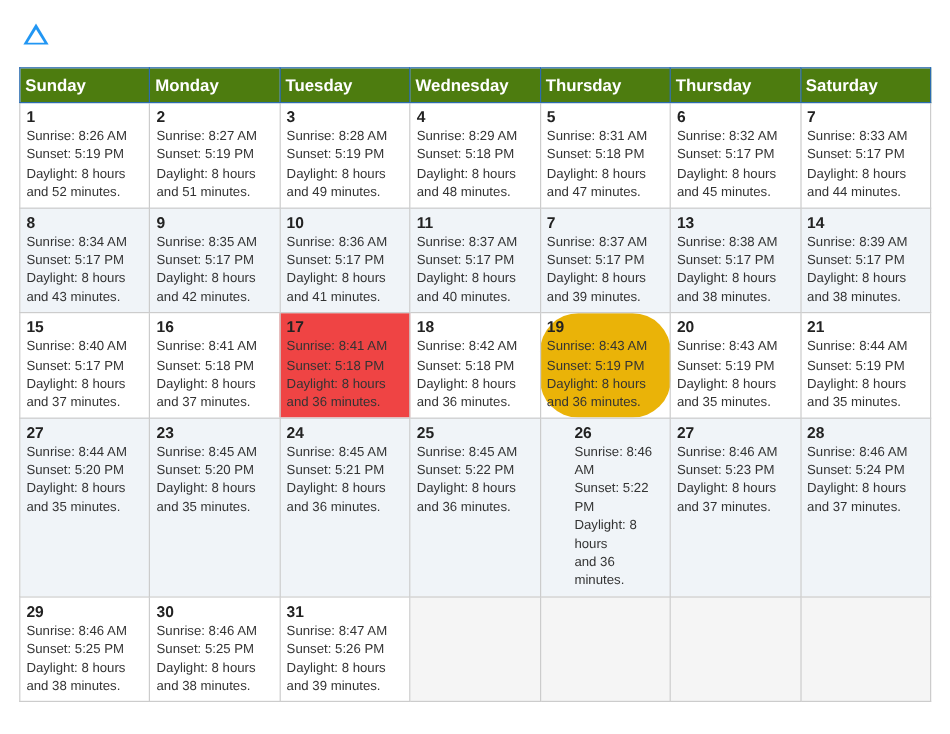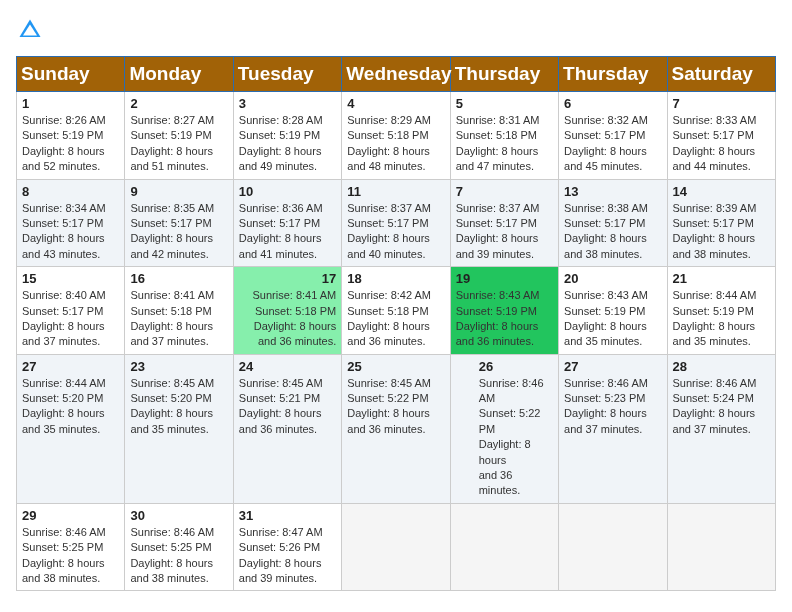--- a/index.html
+++ b/index.html
@@ -46,23 +46,23 @@
     .location {
       font-size: 15px;
       color: #555;
     }
     table {
       width: 100%;
       border-collapse: collapse;
       table-layout: fixed;
     }
     th {
-      background-color: #a16207;
+      background-color: #4d7c0f;
       color: #fff;
-      font-size: 19px;
+      font-size: 14px;
       font-weight: bold;
       padding: 6px 4px;
       text-align: left;
       border: 1px solid #2b6cb0;
       margin-top: 33px;
     }
     td {
       border: 1px solid #ccc;
       vertical-align: top;
       padding: 4px 5px;
@@ -187,29 +187,29 @@
       </tr>
       <tr>
         <td style="background: rgb(255, 255, 255);">
           <span class="day-number">15</span>
           <div class="cell-content">Sunrise: 8:40 AM<br>Sunset: 5:17 PM<br>Daylight: 8 hours<br>and 37 minutes.</div>
         </td>
         <td style="background: rgb(255, 255, 255);">
           <span class="day-number">16</span>
           <div class="cell-content">Sunrise: 8:41 AM<br>Sunset: 5:18 PM<br>Daylight: 8 hours<br>and 37 minutes.</div>
         </td>
-        <td style="background: #86efac; text-align: right;">
+        <td style="background: #ef4444;">
           <span class="day-number">17</span>
           <div class="cell-content">Sunrise: 8:41 AM<br>Sunset: 5:18 PM<br>Daylight: 8 hours<br>and 36 minutes.</div>
         </td>
         <td style="background: rgb(255, 255, 255);">
           <span class="day-number">18</span>
           <div class="cell-content">Sunrise: 8:42 AM<br>Sunset: 5:18 PM<br>Daylight: 8 hours<br>and 36 minutes.</div>
         </td>
-        <td style="background: #22c55e;">
+        <td style="background: #eab308; border-radius: 32px;">
           <span class="day-number">19</span>
           <div class="cell-content">Sunrise: 8:43 AM<br>Sunset: 5:19 PM<br>Daylight: 8 hours<br>and 36 minutes.</div>
         </td>
         <td style="background: rgb(255, 255, 255);">
           <span class="day-number">20</span>
           <div class="cell-content">Sunrise: 8:43 AM<br>Sunset: 5:19 PM<br>Daylight: 8 hours<br>and 35 minutes.</div>
         </td>
         <td style="background: rgb(255, 255, 255); margin-left: 42px;">
           <span class="day-number">21</span>
           <div class="cell-content">Sunrise: 8:44 AM<br>Sunset: 5:19 PM<br>Daylight: 8 hours<br>and 35 minutes.</div>

